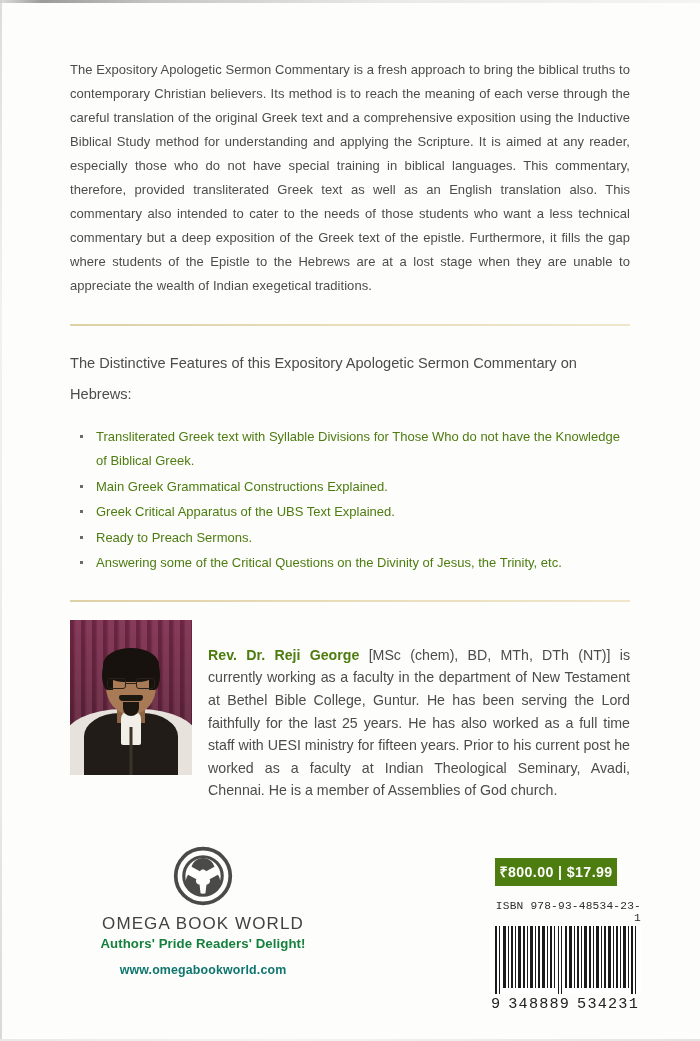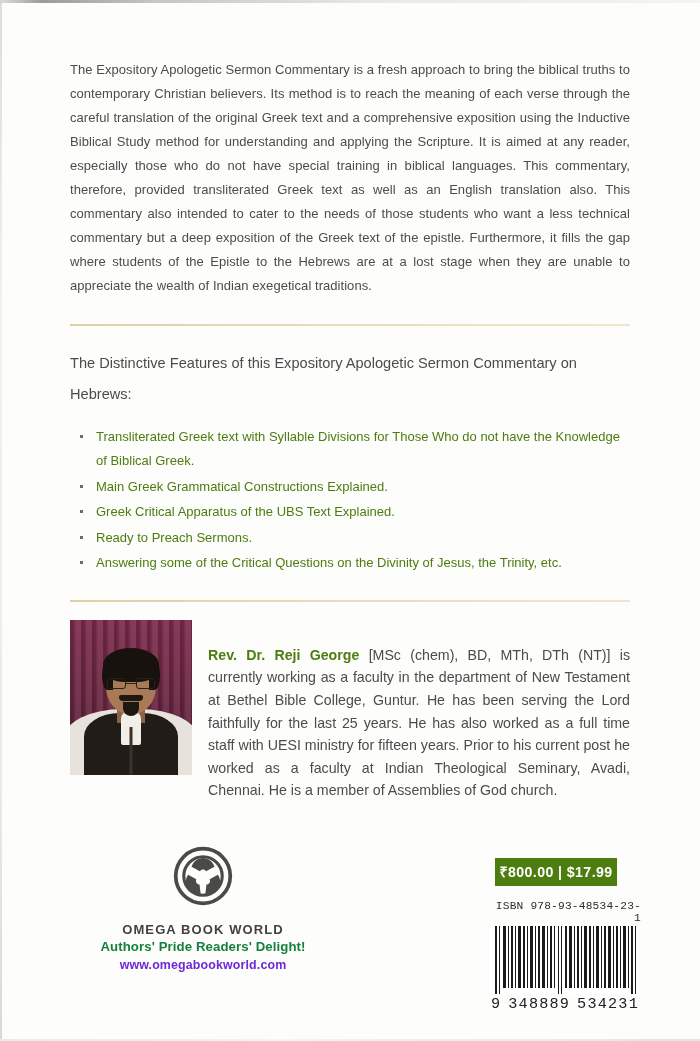--- a/index.html
+++ b/index.html
@@ -264,39 +264,39 @@
     text-align: center;
     color: #4a4a48;
   }
   .logo-mark {
     width: 62px;
     height: 62px;
     margin: 0 auto;
     display: block;
   }
   .publisher-name {
-    margin-top: 15px;
-    font-size: 13px;
-    font-weight: bold;
+    margin-top: 7px;
+    font-size: 17px;
+    font-weight: normal;
     letter-spacing: 1.1px;
     color: #43423f;
   }
   .publisher-tagline {
     margin-top: 2px;
     font-size: 13.2px;
     font-weight: bold;
     letter-spacing: .1px;
     color: #15803d;
   }
   .publisher-url {
-    margin-top: 4px;
+    margin-top: 12px;
     font-size: 12.4px;
     font-weight: bold;
     letter-spacing: .15px;
-    color: #6d28d9;
+    color: #0f766e;
   }
 
   
   .barcode-block {
     position: absolute;
     left: 489px;
     top: 13px;
     width: 152px;
   }
   .price-bar {

